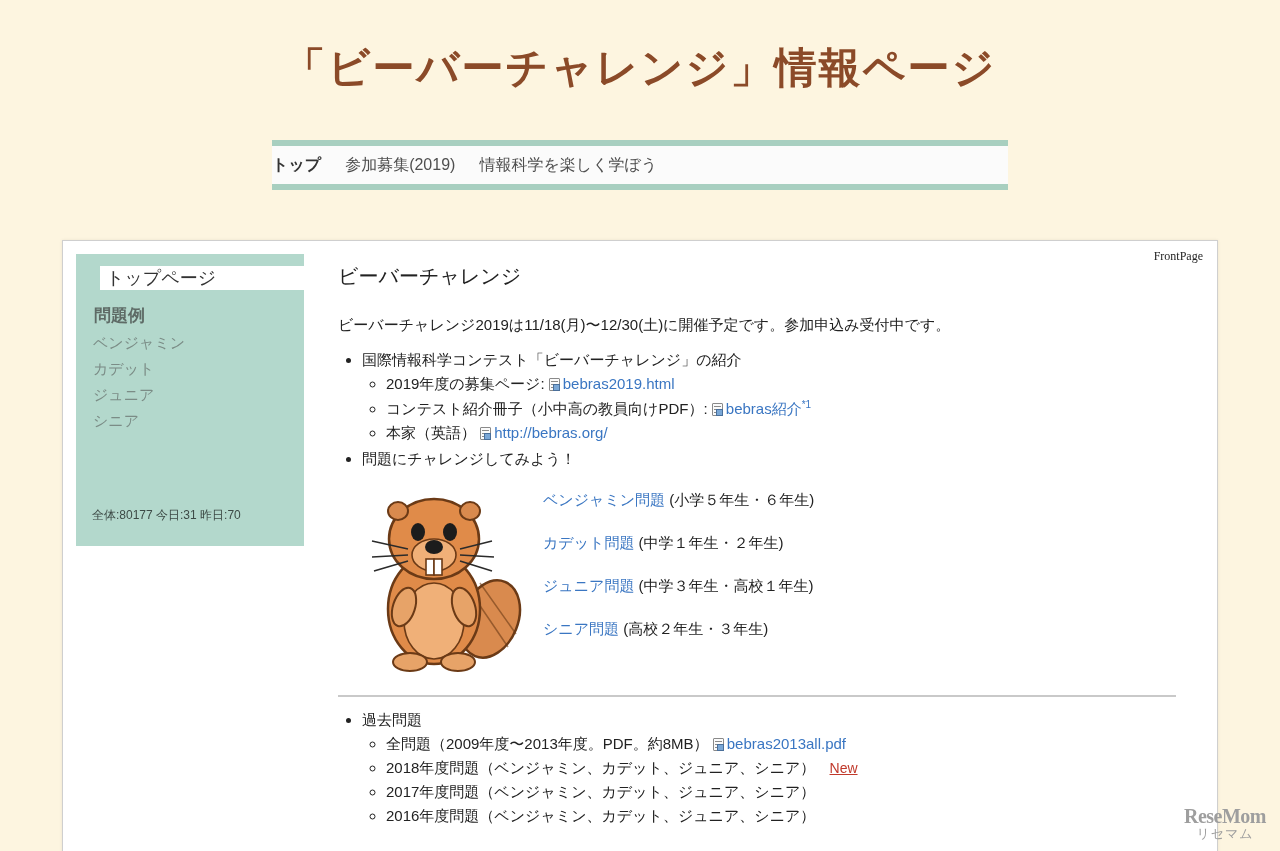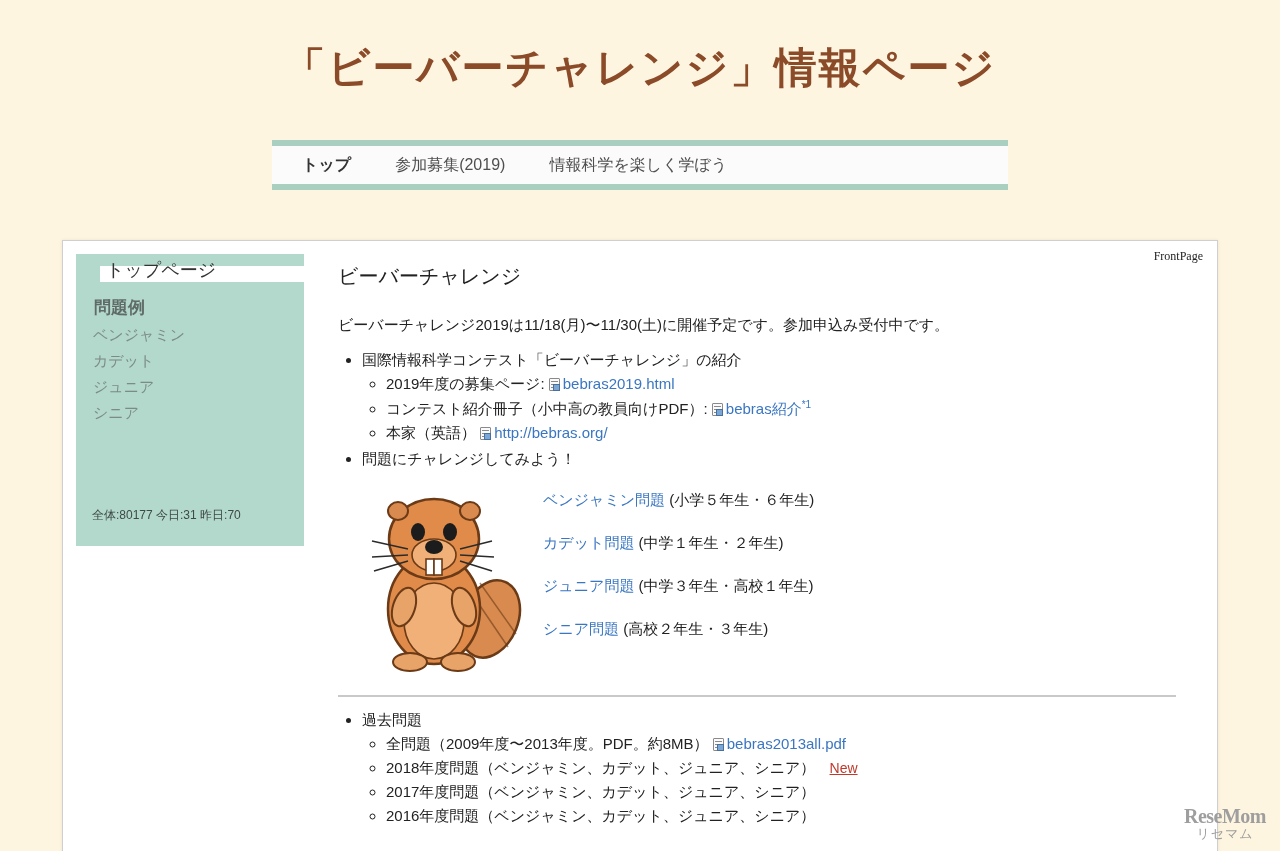--- a/index.html
+++ b/index.html
@@ -32,22 +32,21 @@
     width: 736px;
     margin: 44px auto 0 auto;
     background: #a8cfc0;
     padding: 6px 0 6px 0;
   }
   .nav-inner {
     background: #fbfbfb;
     height: 38px;
     display: flex;
     align-items: center;
-    padding-left: 30px;
-    gap: 44px;
+    gap: 24px;
   }
   .nav-item {
     font-size: 16px;
     color: #4f4f4f;
     text-decoration: none;
     white-space: nowrap;
   }
   .nav-item.current {
     color: #333;
     font-weight: bold;
@@ -77,22 +76,22 @@
     position: absolute;
     left: 13px; top: 13px;
     width: 228px; height: 292px;
     background: #b3d8cc;
     padding-top: 8px;
   }
   .side-top-link {
     background: #ffffff;
     margin: 4px 0 0 24px;
     width: 204px;
-    height: 16px;
-    display: flex; align-items: flex-end;
+    height: 24px;
+    display: flex; align-items: center;
     padding-left: 6px;
   }
   .side-top-link span {
     font-size: 18px; color: #333;
   }
   .side-heading {
     font-size: 17px;
     color: #5e6b66;
     margin: 14px 0 6px 18px;
     font-weight: bold;
@@ -226,21 +225,21 @@
         <li><a href="#">ベンジャミン</a></li>
         <li><a href="#">カデット</a></li>
         <li><a href="#">ジュニア</a></li>
         <li><a href="#">シニア</a></li>
       </ul>
       <div class="counter">全体:80177 今日:31 昨日:70</div>
     </div>
 
     <div class="main">
       <h1>ビーバーチャレンジ</h1>
-      <p class="lead">ビーバーチャレンジ2019は11/18(月)〜11/30(土)に開催予定です。参加申込み受付中です。</p>
+      <p class="lead">ビーバーチャレンジ2019は11/18(月)〜12/30(土)に開催予定です。参加申込み受付中です。</p>
 
       <ul class="lvl1">
         <li>
           <span>国際情報科学コンテスト「ビーバーチャレンジ」の紹介</span>
           <ul class="lvl2">
             <li>
               <span>2019年度の募集ページ:</span>
               <span class="doc-icon"></span><a class="link" href="#">bebras2019.html</a>
             </li>
             <li>

